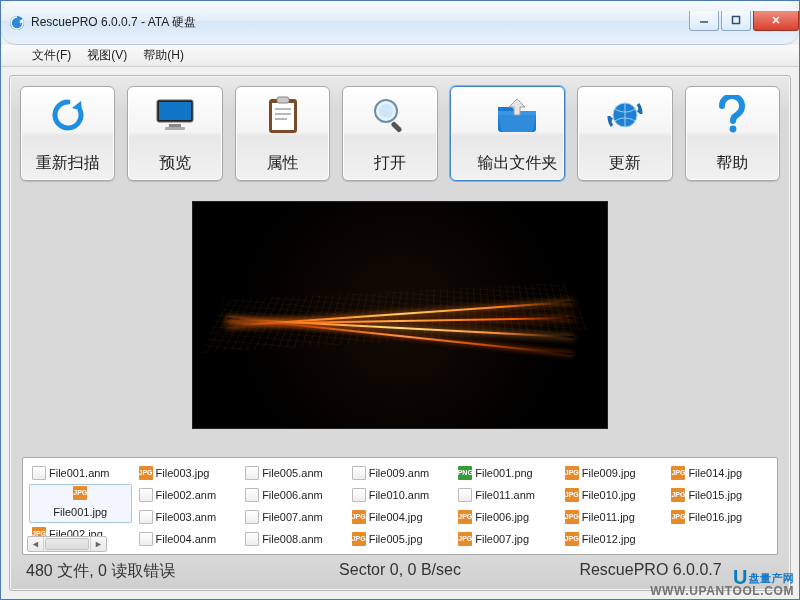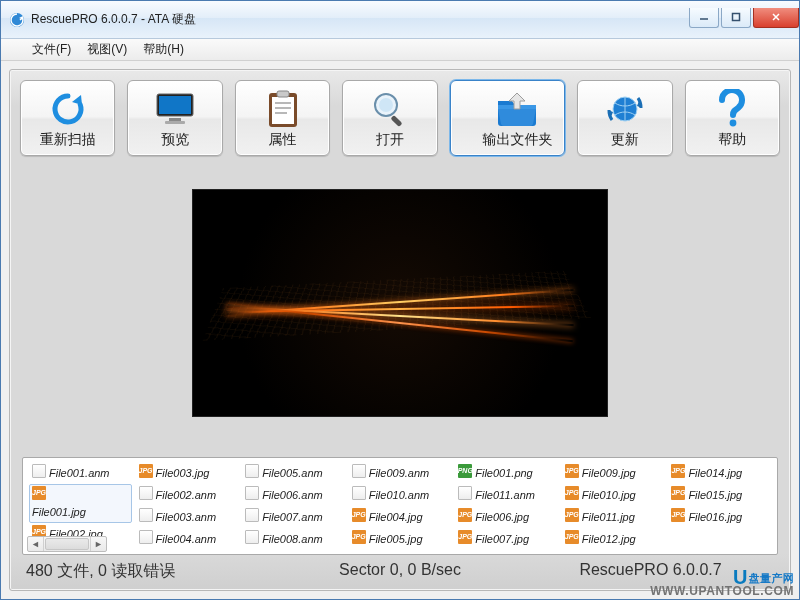--- a/index.html
+++ b/index.html
@@ -1,58 +1,58 @@
 <!DOCTYPE html>
 <html><head>
 <meta charset="utf-8">
 <style>
 * { margin: 0; padding: 0; box-sizing: border-box; font-family: "Microsoft YaHei", "SimSun", Tahoma, sans-serif; }
 body { width: 800px; height: 600px; overflow: hidden; background: #fff; }
 
 .window { width: 800px; height: 600px; border: 1px solid #4a7ab0; background: #f0f0f0; display: flex; flex-direction: column; }
 
-.titlebar { height: 38px; background: linear-gradient(#f8fbff,#e3eef9 45%,#d6e6f6 46%,#e9f2fb); display: flex; align-items: center; padding: 0 0 0 8px; border-bottom: 1px solid #b7c9dc; }
+.titlebar { height: 44px; background: linear-gradient(#f8fbff,#e3eef9 45%,#d6e6f6 46%,#e9f2fb); display: flex; align-items: center; padding: 0 0 0 8px; border-bottom: 1px solid #b7c9dc; border-radius: 15px; }
 .titlebar .app-icon { width: 16px; height: 16px; margin-right: 6px; }
 .titlebar .title { font-size: 12px; color: #222; flex: 0 0 auto; }
 .titlebar .spacer { flex: 1; }
 .winbtn { width: 30px; height: 20px; margin-top:-4px; border: 1px solid #8ba8c6; border-top:none; border-radius: 0 0 3px 3px; background: linear-gradient(#f6fbff,#dbeaf8); display: flex; align-items: center; justify-content: center; font-size: 10px; color: #2b3f55; margin-left: 2px; cursor: default; }
 .winbtn.close { width: 46px; background: linear-gradient(#f08d7e,#d9402e); color:#fff; border-color:#a52f20; }
 .winbtn.close svg{stroke:#fff}
 .winbtn svg { width:10px; height:10px; stroke:#34506e; stroke-width:1.5; fill:none; }
 
 .menubar { height: 22px; background: linear-gradient(#fafafa,#ececec); display: flex; align-items: center; padding: 0 23px; font-size: 12px; border-bottom: 1px solid #d0d0d0; color:#222; }
 .menubar span { padding: 2px 8px; cursor: default; }
 
 .content { flex:1; padding: 8px; display:flex; flex-direction:column; }
 .panel { flex:1; border:1px solid #b7b7b7; background: linear-gradient(#e9e9e9,#d9d9d9 7%,#d9d9d9 93%,#cfcfcf); border-radius: 3px; display:flex; flex-direction:column; padding:10px 10px 6px 10px; box-shadow: inset 0 0 0 1px #f5f5f5; }
 
 .toolbar { display:flex; gap:12px; justify-content: space-between; }
 .tbtn { flex:1; background: linear-gradient(#ffffff,#f4f4f4 48%,#e8e8e8 52%,#f1f1f1); border:1px solid #a9a9a9; border-radius:6px; box-shadow: 0 1px 1px rgba(0,0,0,.15), inset 0 0 0 1px #fff; display:flex; flex-direction:column; align-items:center; justify-content:flex-start; padding:8px 4px 6px 4px; cursor:default; min-width:0; }
 .tbtn.active { border-color:#3a83c9; box-shadow: 0 0 0 1px #7db8ea, inset 0 0 0 1px #fff; padding-left: 24px; }
 .tbtn .ic { width:46px; height:40px; display:flex; align-items:center; justify-content:center; }
-.tbtn .lbl { font-size:14px; color:#222; margin-top:2px; white-space:nowrap; }
+.tbtn .lbl { font-size:16px; color:#222; margin-top:18px; white-space:nowrap; }
 
 .preview-area { flex:1; display:flex; align-items:center; justify-content:center; min-height:0; }
 .preview { width: 416px; height: 228px; background:#000; border:1px solid #222; position:relative; overflow:hidden; }
 .glow { position:absolute; inset:0; background: radial-gradient(circle at 50% 52%, rgba(60,30,10,.35) 0%, rgba(0,0,0,.95) 68%); }
 .wave { position:absolute; left:8%; right:8%; top:42%; height:26%; }
 .wave::before, .wave::after { content:""; position:absolute; inset:0; border-radius:50%/60%; }
 .wave span { position:absolute; left:0; right:0; height:2px; border-radius:2px; filter: blur(.6px); }
 .wave .w1{ top:28%; background:linear-gradient(90deg,transparent, #ff7a1a 20%, #ffd56a 50%, #ff7a1a 80%, transparent); transform:rotate(-4deg); box-shadow:0 0 6px #ff7a1a; }
 .wave .w2{ top:40%; background:linear-gradient(90deg,transparent, #ff5a00 18%, #ffb347 50%, #ff5a00 82%, transparent); transform:rotate(-1deg); box-shadow:0 0 8px #ff5a00; }
 .wave .w3{ top:52%; background:linear-gradient(90deg,transparent, #ff8c2e 22%, #ffe38a 50%, #ff8c2e 78%, transparent); transform:rotate(3deg); box-shadow:0 0 6px #ff8c2e; }
 .wave .w4{ top:64%; background:linear-gradient(90deg,transparent, #cc4a00 25%, #ff944d 50%, #cc4a00 75%, transparent); transform:rotate(6deg); box-shadow:0 0 5px #cc4a00; }
 .mesh{ position:absolute; left:6%; right:6%; top:36%; bottom:36%; background-image:
   repeating-linear-gradient(100deg, rgba(120,70,20,.18) 0, rgba(120,70,20,.18) 1px, transparent 1px, transparent 7px),
   repeating-linear-gradient(10deg, rgba(120,70,20,.14) 0, rgba(120,70,20,.14) 1px, transparent 1px, transparent 7px);
   transform: perspective(300px) rotateX(38deg) rotateZ(-4deg); opacity:.8; }
 
 .filebox { height:98px; margin:8px 2px 0 2px; background:#fff; border:1px solid #a9a9a9; border-radius:2px; padding:4px 6px 0 6px; overflow:hidden; position:relative; }
 .files { column-count:7; column-gap:4px; font-size:11px; line-height:18px; color:#222; }
-.fi { display:flex; gap:3px; break-inside:avoid; padding:1px 2px; border:1px solid transparent; border-radius:2px; cursor:default; white-space:nowrap;font-style:italic; }
+.fi { display:flex; align-items:center; gap:3px; break-inside:avoid; padding:1px 2px; border:1px solid transparent; border-radius:2px; cursor:default; white-space:nowrap; }
 .fi.sel { background:#f3f7fd; border-color:#a7c6e7;flex-direction:column; }
 .ico { width:14px; height:14px; flex:0 0 14px; display:inline-flex; align-items:center; justify-content:center; font-size:7px; font-weight:bold; color:#fff; border-radius:1px; }
 .ico.anm{ background:linear-gradient(#fff,#eee); border:1px solid #bbb; color:#6a6a6a; }
 .ico.jpg{ background:#e78b2a; }
 .ico.png{ background:#3a9a3a; }
 .hscroll { position:absolute; left:4px; bottom:2px; height:16px; width:80px; background:linear-gradient(#f7f7f7,#e9e9e9); border:1px solid #bcbcbc; border-radius:2px; display:flex; }
 .hscroll .arr{ width:16px; display:flex; align-items:center; justify-content:center; color:#666; font-size:9px; border-right:1px solid #d0d0d0; }
 .hscroll .arr:last-child{border-left:1px solid #d0d0d0;border-right:none;}
 .hscroll .thumb{ flex:1; background:linear-gradient(#eaeaea,#dcdcdc); margin:1px; border:1px solid #c6c6c6; border-radius:2px;}
 

